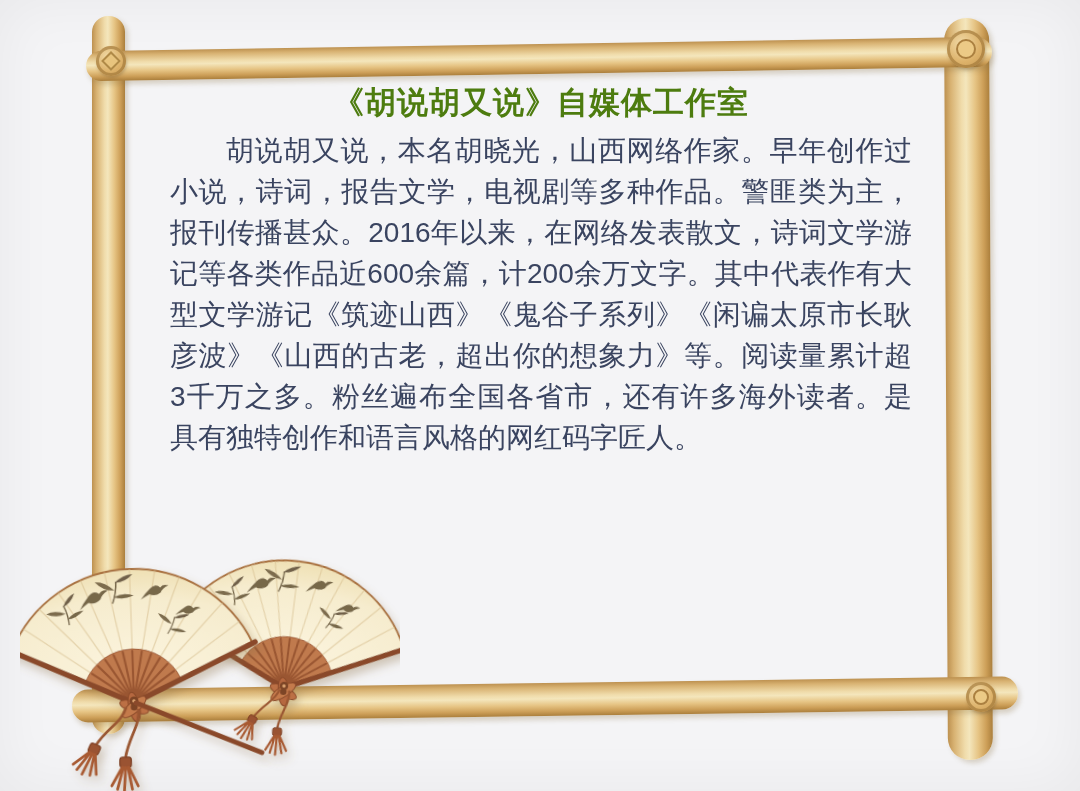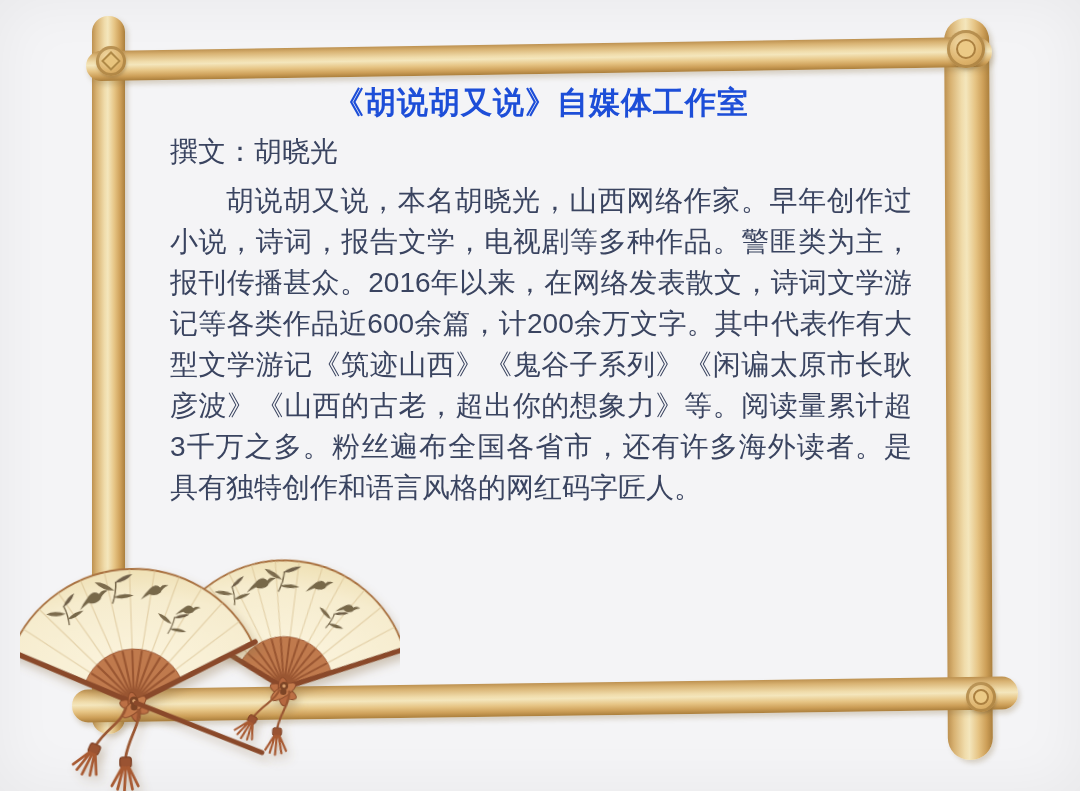--- a/index.html
+++ b/index.html
@@ -36,21 +36,21 @@
   .cap-tr{left:947px;top:30px;width:38px;height:38px;}
   .cap-tr::after{content:'';position:absolute;inset:9px;border-radius:50%;
     background:#ecca86;border:2px solid #ab8040;}
   .cap-br{left:966px;top:682px;width:30px;height:30px;}
   .cap-br::after{content:'';position:absolute;inset:7px;border-radius:50%;
     background:#ecca86;border:2px solid #ab8040;}
 
   
   .content{position:absolute;left:170px;top:84px;width:742px;color:#3a4460;}
   h1{margin:0 0 8px;font-size:31px;line-height:38px;font-weight:bold;
-     text-align:center;color:#1d4ed8;letter-spacing:1px;}
+     text-align:center;color:#4d7c0f;letter-spacing:1px;}
   .credit{font-size:28px;line-height:43px;white-space:pre;}
   .bio{margin:7px 0 0;font-size:28px;line-height:41px;text-align:justify;
        text-align-last:left;text-indent:2em;}
 
   
   .fans{position:absolute;left:20px;top:535px;width:380px;height:256px;}
 </style>
 </head>
 <body>
 
@@ -62,21 +62,20 @@
   <div class="pole pole-h pole-top"></div>
   <div class="pole pole-h pole-bottom"></div>
   <div class="cap cap-tl"></div>
   <div class="cap cap-tr"></div>
   <div class="cap cap-br"></div>
 </div>
 
 <div class="content">
   <h1>《胡说胡又说》自媒体工作室</h1>
   <div>
-    <div class="credit"><span>撰文：</span><span>胡晓光</span></div>
   </div>
   <p class="bio">胡说胡又说，本名胡晓光，山西网络作家。早年创作过小说，诗词，报告文学，电视剧等多种作品。警匪类为主，报刊传播甚众。2016年以来，在网络发表散文，诗词文学游记等各类作品近600余篇，计200余万文字。其中代表作有大型文学游记《筑迹山西》《鬼谷子系列》《闲谝太原市长耿彦波》《山西的古老，超出你的想象力》等。阅读量累计超3千万之多。粉丝遍布全国各省市，还有许多海外读者。是具有独特创作和语言风格的网红码字匠人。</p>
 </div>
 
 <svg class="fans" viewBox="0 0 380 256">
   <defs>
     <filter id="fanShadow" x="-40%" y="-40%" width="180%" height="180%">
       <feDropShadow dx="4" dy="6" stdDeviation="5" flood-color="#8a7040" flood-opacity="0.35"></feDropShadow>
     </filter>
     <radialGradient id="paperGrad" cx="50%" cy="85%" r="85%">

